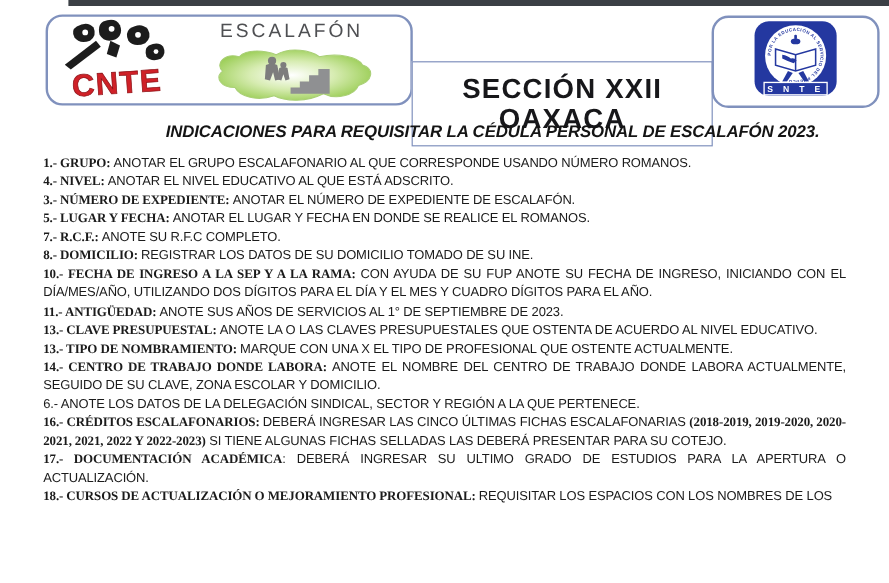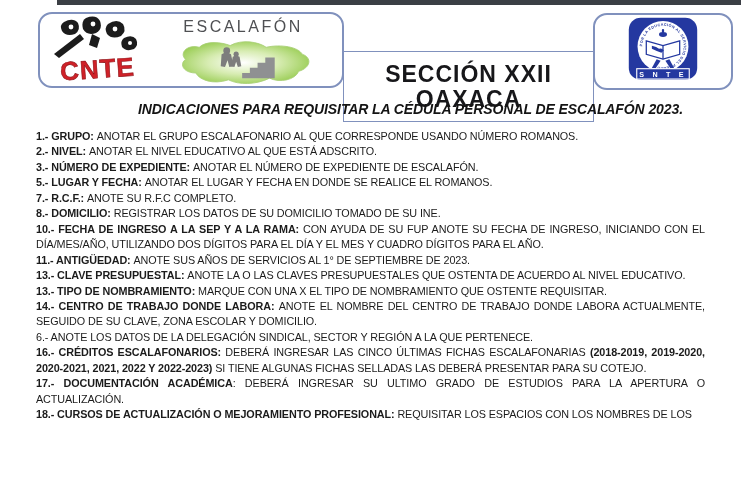--- a/index.html
+++ b/index.html
@@ -14,21 +14,21 @@
   .right-box{left:593px;top:13px;width:140px;height:77px;border-radius:14px;
              display:flex;align-items:center;justify-content:center;}
   .section-line{font-weight:bold;font-size:23px;line-height:25px;letter-spacing:1px;color:#17171a;}
   .escalafon-wrap{display:flex;flex-direction:column;align-items:center;width:182px;}
   .escalafon-title{font-size:16px;letter-spacing:2.5px;color:#4f5053;line-height:20px;margin-top:2px;}
   .doc-title{position:absolute;left:0;top:101px;width:100%;text-align:center;
              font-size:14px;font-weight:bold;font-style:italic;color:#141414;letter-spacing:-0.1px;padding-left:40px;}
   .instructions{position:absolute;left:36px;top:129px;width:669px;}
   .inst{margin:0;text-align:justify;font-size:10.8px;line-height:15.45px;
         letter-spacing:-0.1px;color:#1b1b1b;}
-  .inst .b{font-weight:bold;}
+  .inst .b{font-weight:bold;font-family:Liberation Serif, serif;}
 </style>
 </head>
 <body>
 
 <div class="page">
 
   <div class="top-strip"></div>
 
   <div class="hbox left-box">
     <svg width="104" height="68" viewBox="0 0 104 68">
@@ -98,29 +98,29 @@
       </g>
       <rect x="17" y="65" width="66" height="13" fill="#2438a0" stroke="#ffffff" stroke-width="1.4"></rect>
       <text x="50" y="75" text-anchor="middle" font-size="9" font-weight="bold" fill="#ffffff" letter-spacing="4" font-family="Liberation Sans, sans-serif">S N T E</text>
     </svg>
   </div>
 
   <div class="doc-title">INDICACIONES PARA REQUISITAR LA CÉDULA PERSONAL DE ESCALAFÓN 2023.</div>
 
   <div class="instructions" id="instructions-list">
       <p class="inst"><span class="b">1.- GRUPO: </span><span>ANOTAR EL GRUPO ESCALAFONARIO AL QUE CORRESPONDE USANDO NÚMERO ROMANOS.</span></p>
-      <p class="inst"><span class="b">2.- NIVEL: </span><span>ANOTAR EL NIVEL EDUCATIVO AL QUE ESTÁ ADSCRITO.</span></p>
+      <p class="inst"><span class="b">4.- NIVEL: </span><span>ANOTAR EL NIVEL EDUCATIVO AL QUE ESTÁ ADSCRITO.</span></p>
       <p class="inst"><span class="b">3.- NÚMERO DE EXPEDIENTE: </span><span>ANOTAR EL NÚMERO DE EXPEDIENTE DE ESCALAFÓN.</span></p>
       <p class="inst"><span class="b">5.- LUGAR Y FECHA: </span><span>ANOTAR EL LUGAR Y FECHA EN DONDE SE REALICE EL ROMANOS.</span></p>
       <p class="inst"><span class="b">7.- R.C.F.: </span><span>ANOTE SU R.F.C COMPLETO.</span></p>
       <p class="inst"><span class="b">8.- DOMICILIO: </span><span>REGISTRAR LOS DATOS DE SU DOMICILIO TOMADO DE SU INE.</span></p>
       <p class="inst"><span class="b">10.- FECHA DE INGRESO A LA SEP Y A LA RAMA: </span><span>CON AYUDA DE SU FUP ANOTE SU FECHA DE INGRESO, INICIANDO CON EL DÍA/MES/AÑO, UTILIZANDO DOS DÍGITOS PARA EL DÍA Y EL MES Y CUADRO DÍGITOS PARA EL AÑO.</span></p>
       <p class="inst"><span class="b">11.- ANTIGÜEDAD: </span><span>ANOTE SUS AÑOS DE SERVICIOS AL 1° DE SEPTIEMBRE DE 2023.</span></p>
       <p class="inst"><span class="b">13.- CLAVE PRESUPUESTAL: </span><span>ANOTE LA O LAS CLAVES PRESUPUESTALES QUE OSTENTA DE ACUERDO AL NIVEL EDUCATIVO.</span></p>
-      <p class="inst"><span class="b">13.- TIPO DE NOMBRAMIENTO: </span><span>MARQUE CON UNA X EL TIPO DE NOMBRAMIENTO QUE OSTENTE REQUISITAR.</span></p>
+      <p class="inst"><span class="b">13.- TIPO DE NOMBRAMIENTO: </span><span>MARQUE CON UNA X EL TIPO DE PROFESIONAL QUE OSTENTE ACTUALMENTE.</span></p>
       <p class="inst"><span class="b">14.- CENTRO DE TRABAJO DONDE LABORA: </span><span>ANOTE EL NOMBRE DEL CENTRO DE TRABAJO DONDE LABORA ACTUALMENTE, SEGUIDO DE SU CLAVE, ZONA ESCOLAR Y DOMICILIO.</span></p>
       <p class="inst"><span>6.- ANOTE LOS DATOS DE LA DELEGACIÓN SINDICAL, SECTOR Y REGIÓN A LA QUE PERTENECE.</span></p>
       <p class="inst"><span class="b">16.- CRÉDITOS ESCALAFONARIOS: </span><span>DEBERÁ INGRESAR LAS CINCO ÚLTIMAS FICHAS ESCALAFONARIAS </span><span class="b">(2018-2019, 2019-2020, 2020-2021, 2021, 2022 Y 2022-2023)</span><span> SI TIENE ALGUNAS FICHAS SELLADAS LAS DEBERÁ PRESENTAR PARA SU COTEJO.</span></p>
       <p class="inst"><span class="b">17.- DOCUMENTACIÓN ACADÉMICA</span><span>: DEBERÁ INGRESAR SU ULTIMO GRADO DE ESTUDIOS PARA LA APERTURA O ACTUALIZACIÓN.</span></p>
       <p class="inst"><span class="b">18.- CURSOS DE ACTUALIZACIÓN O MEJORAMIENTO PROFESIONAL: </span><span>REQUISITAR LOS ESPACIOS CON LOS NOMBRES DE LOS</span></p>
     </div>
 
 </div>
 
 </body></html>

